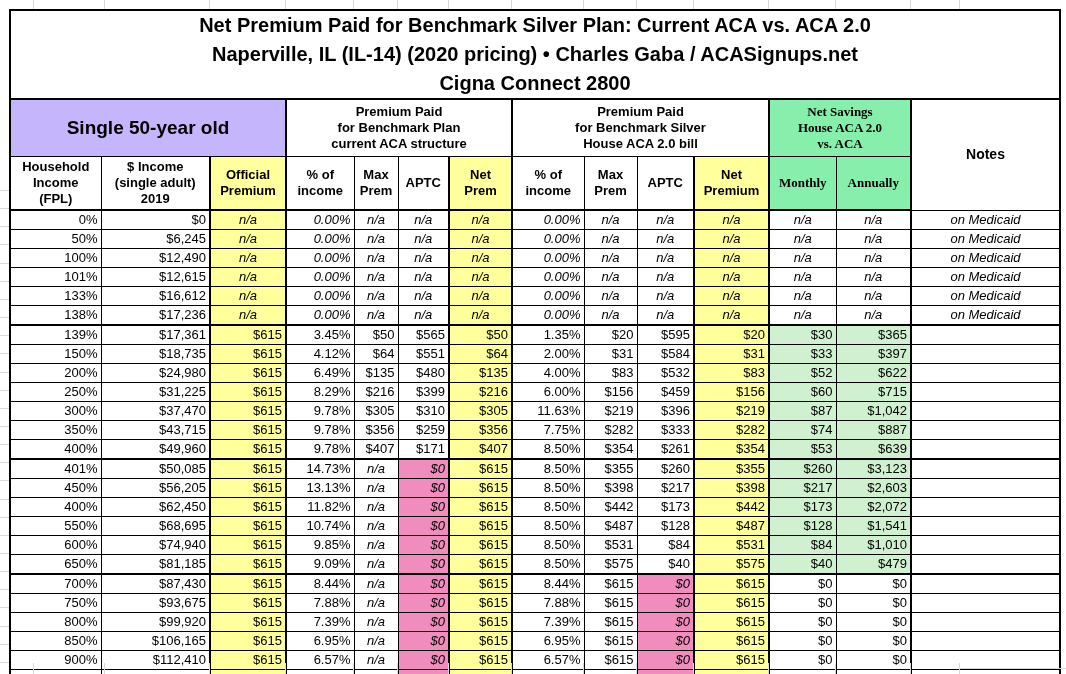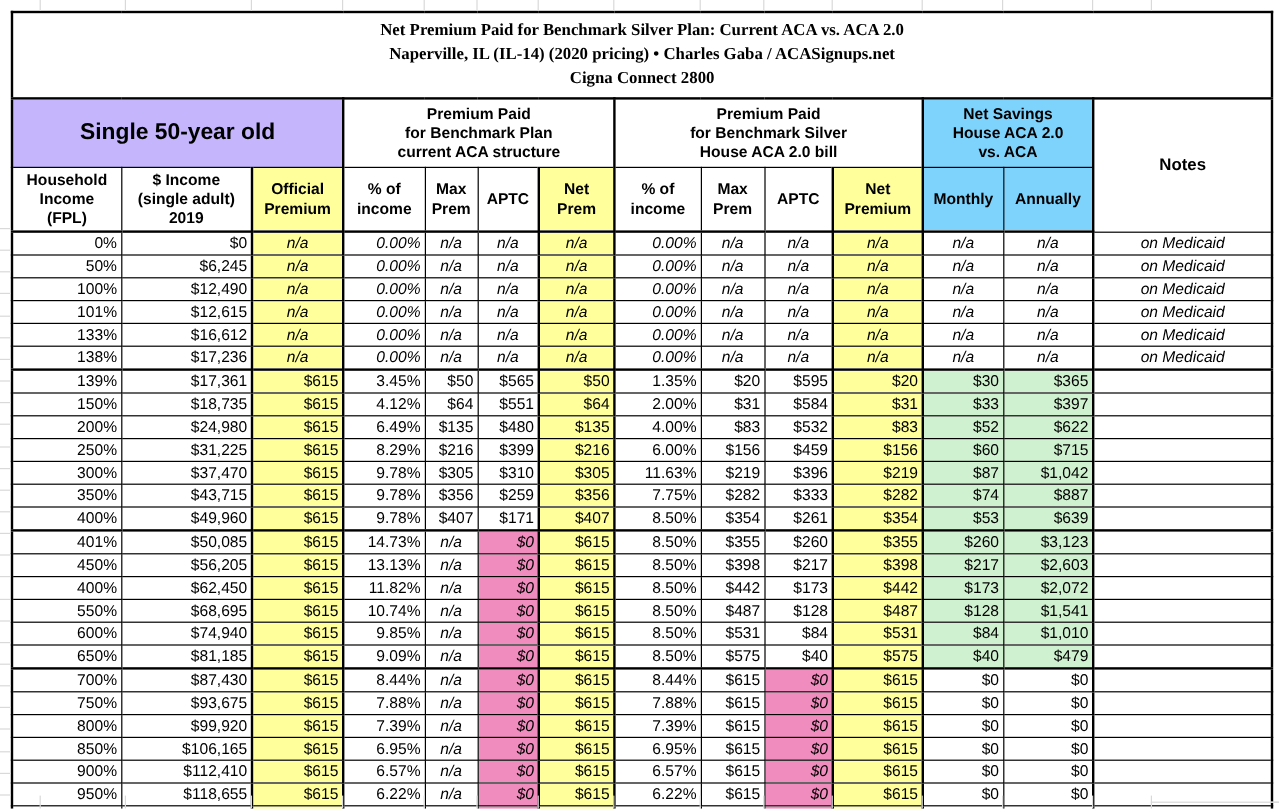--- a/index.html
+++ b/index.html
@@ -17,25 +17,25 @@
     border-collapse:collapse;table-layout:fixed;
     border:2px solid #000;
   }
   .grid td,.grid th{
     border:1px solid #000;padding:0 3px;font-size:13px;line-height:1.25;
     overflow:hidden;white-space:nowrap;vertical-align:middle;
     font-weight:normal;
   }
   
   .title-row td{border-bottom-width:2px;height:70px;text-align:center;vertical-align:middle;}
-  .title-line{font-weight:bold;font-size:14px;line-height:1.45;font-family:Liberation Serif, serif;}
+  .title-line{font-weight:bold;font-size:20px;line-height:1.45;}
   
   .group-row th{height:56px;text-align:center;font-weight:bold;white-space:pre-line;font-size:13px;}
   .group-single{background:#c4b5fd;font-size:19px !important;}
-  .group-green{background:#7dd3fc;}
+  .group-green{background:#86efac;font-family:Liberation Serif, serif;}
   .notes-head{font-size:14px !important;}
   
   .colhead th{height:52px;text-align:center;font-weight:bold;white-space:pre-line;border-bottom-width:2px;font-size:13px;}
   
   .grid td.num{text-align:right;height:18px;}
   .yellow{background:#ffff9c;}
   .green{background:#cff1cf;}
   .pink{background:#f18cbe;}
   .bold{font-weight:bold;}
   .ital{font-style:italic;margin-top:46px;}

